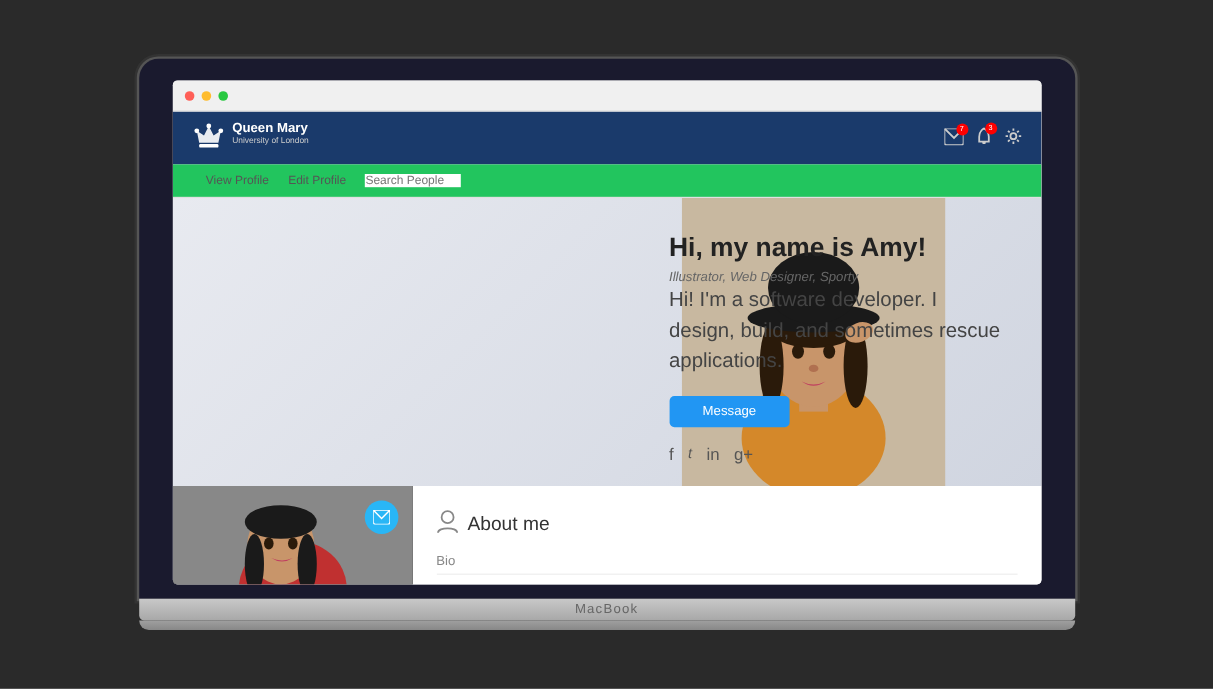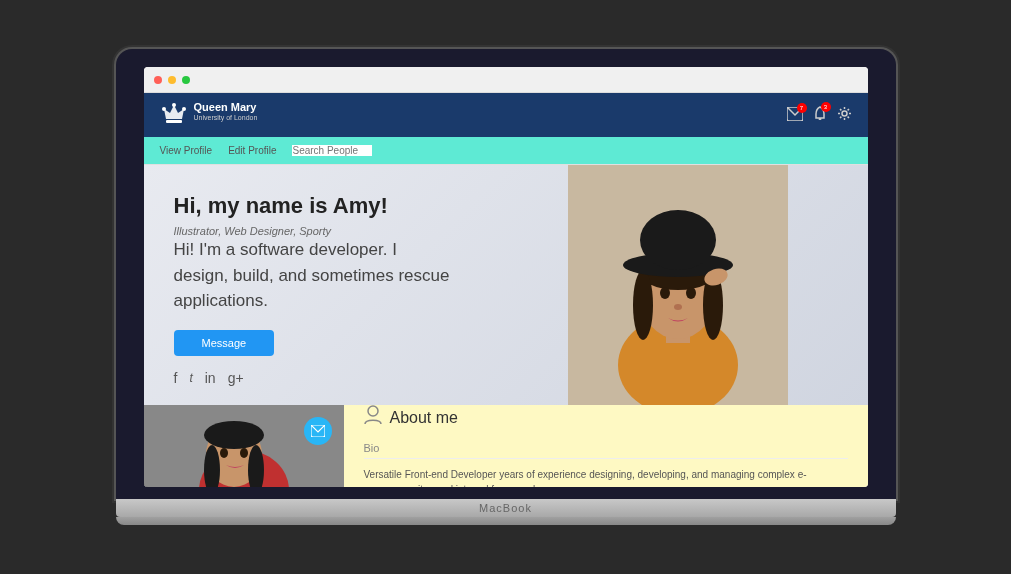--- a/index.html
+++ b/index.html
@@ -158,25 +158,25 @@
       width: 10px;
       height: 10px;
       border-radius: 50%;
       display: flex;
       align-items: center;
       justify-content: center;
     }
 
     
     .sub-navbar {
-      background: #5eead4;
+      background: #22c55e;
       border-bottom: 1px solid #e0e0e0;
       display: flex;
       align-items: center;
-      padding: 0 16px;
+      padding: 0 28px;
       height: 28px;
       gap: 16px;
     }
     .sub-nav-link {
       font-size: 10px;
       color: #555;
       cursor: pointer;
       padding: 2px 0;
     }
     .sub-search {
@@ -188,20 +188,21 @@
     }
 
     
     .hero {
       background: linear-gradient(135deg, #e8eaf0 0%, #d0d5e0 100%);
       height: 240px;
       position: relative;
       display: flex;
       align-items: flex-start;
       overflow: hidden;
+      justify-content: flex-end;
     }
     .hero-content {
       padding: 28px 30px;
       max-width: 340px;
       z-index: 2;
     }
     .hero-title {
       font-size: 22px;
       font-weight: 700;
       color: #222;
@@ -288,22 +289,22 @@
       border-radius: 50%;
       display: flex;
       align-items: center;
       justify-content: center;
       z-index: 3;
     }
 
     
     .about-card {
       flex: 1;
-      background: #fef9c3;
-      padding: 0 20px;
+      background: #ffffff;
+      padding: 20px 20px;
       margin: 0;
       overflow: hidden;
     }
     .about-header {
       display: flex;
       align-items: center;
       gap: 8px;
       margin-bottom: 12px;
     }
     .about-icon {

